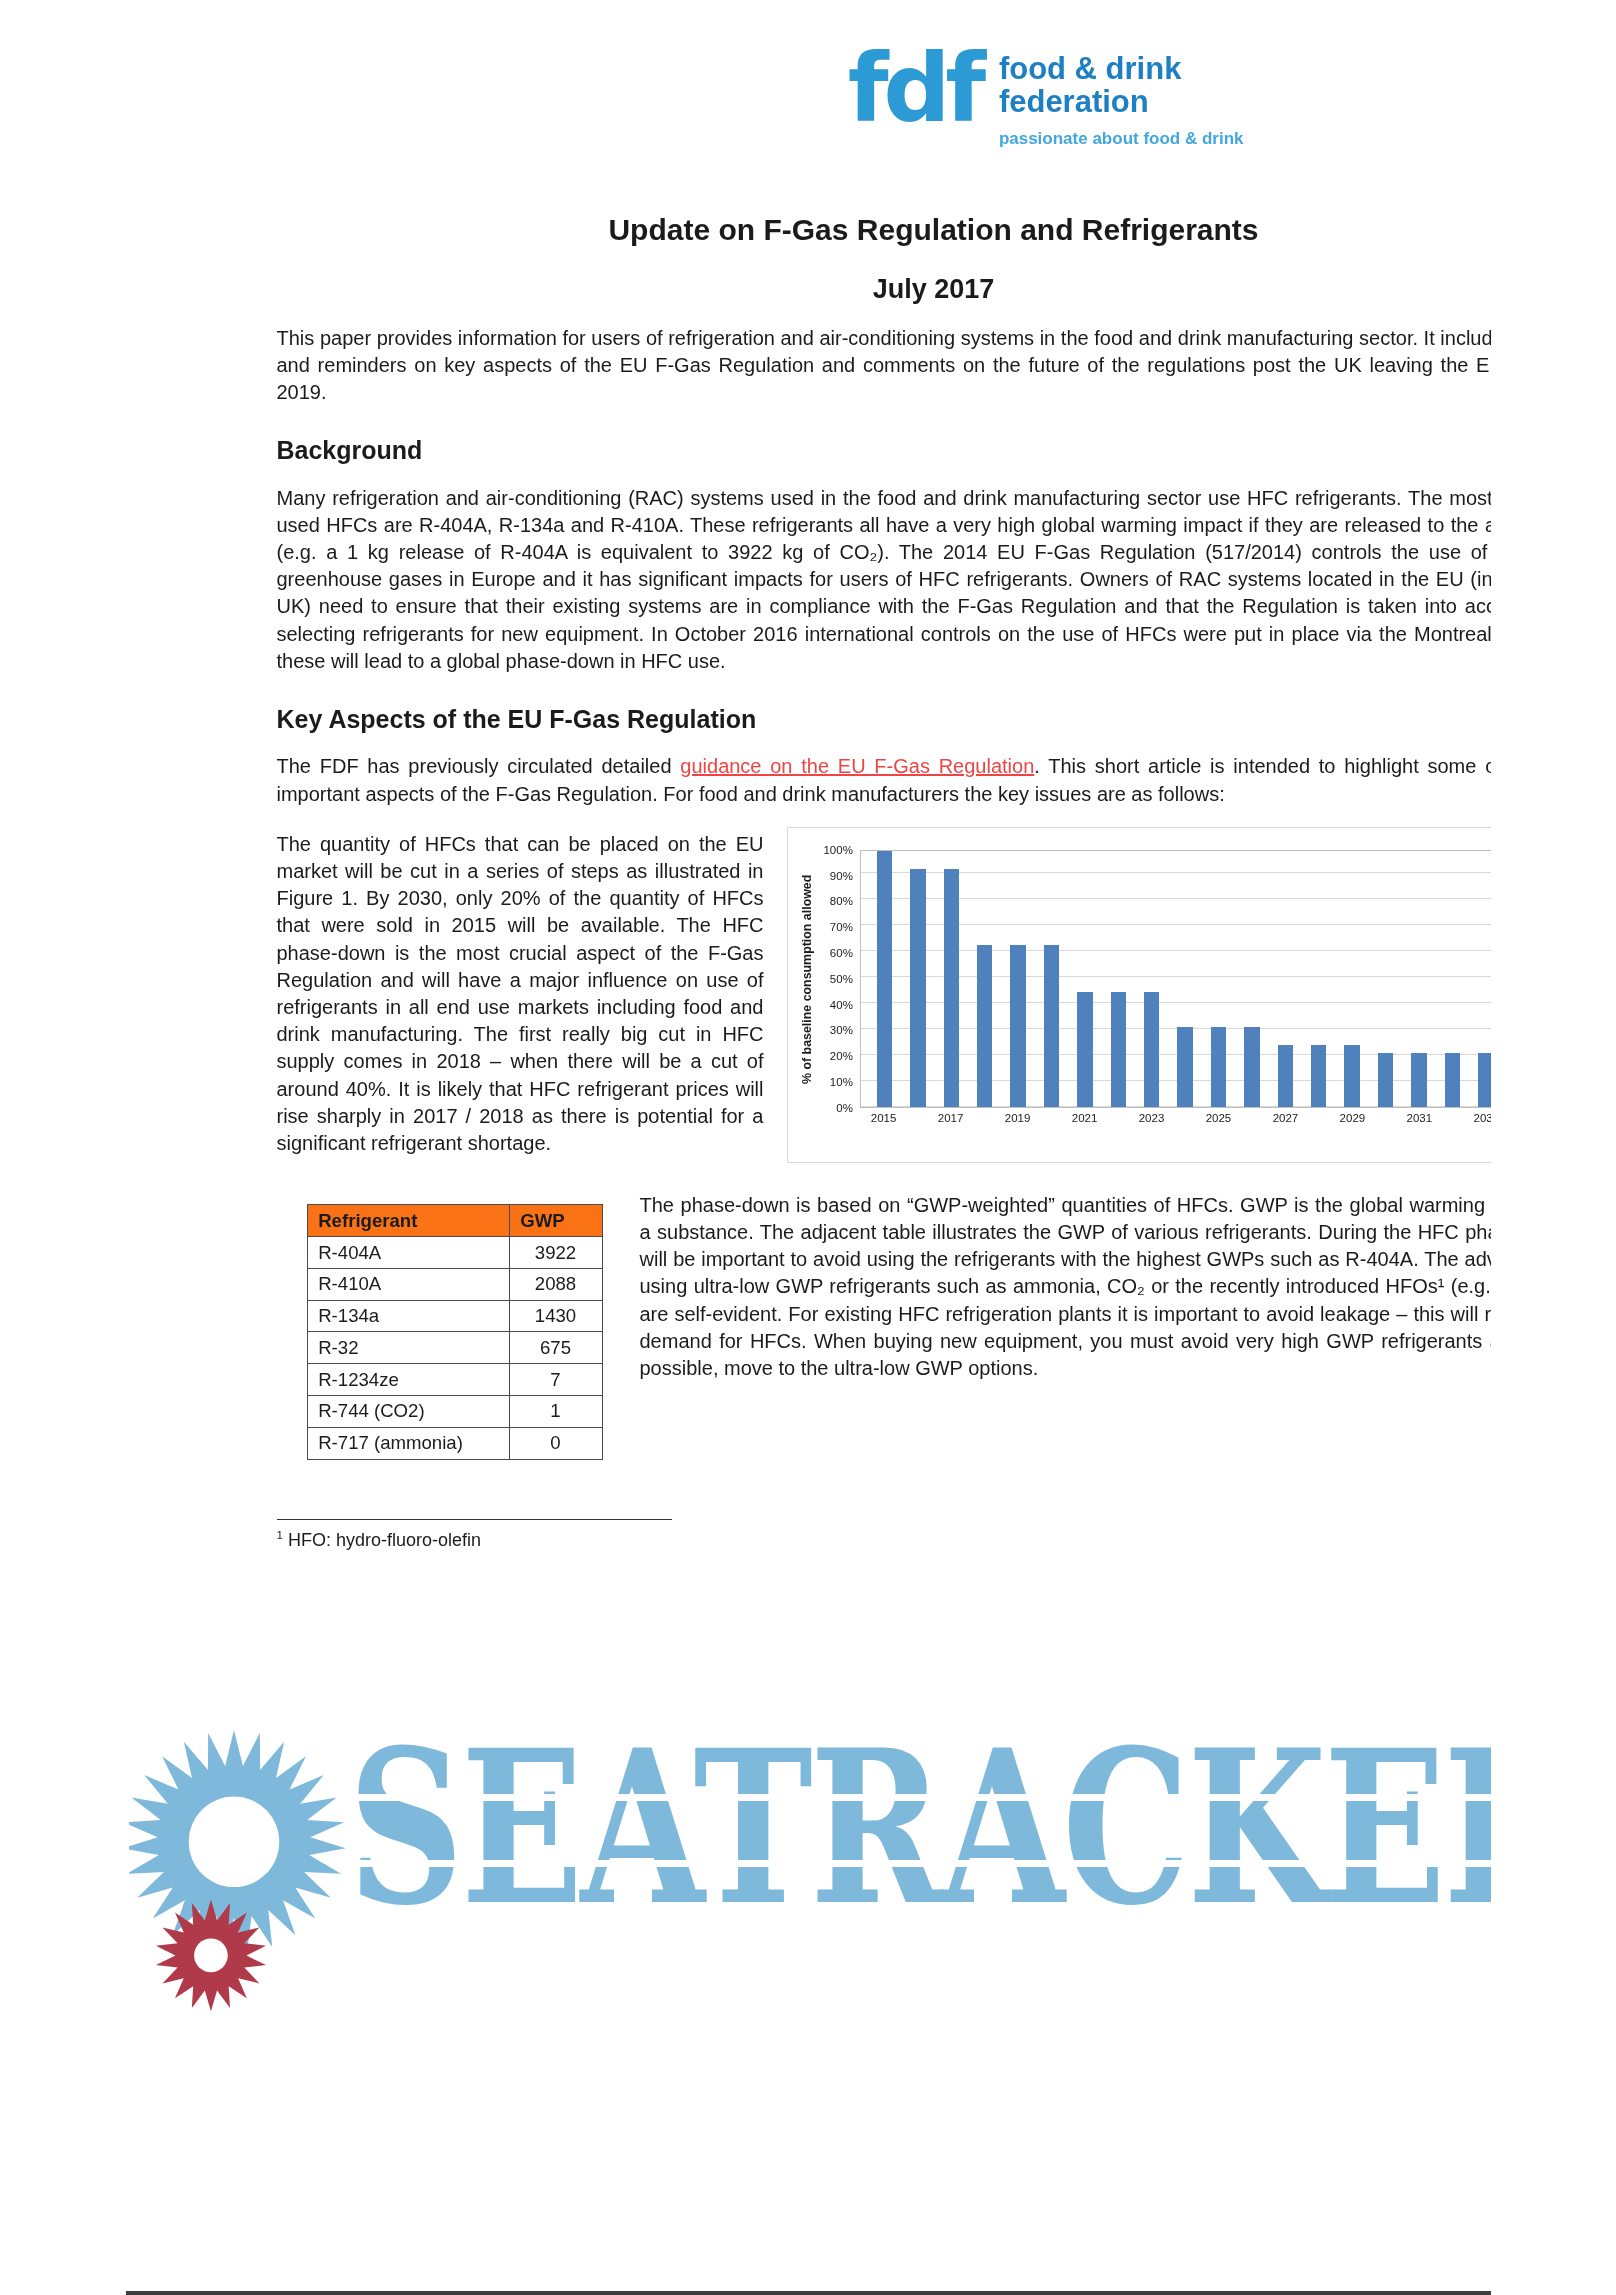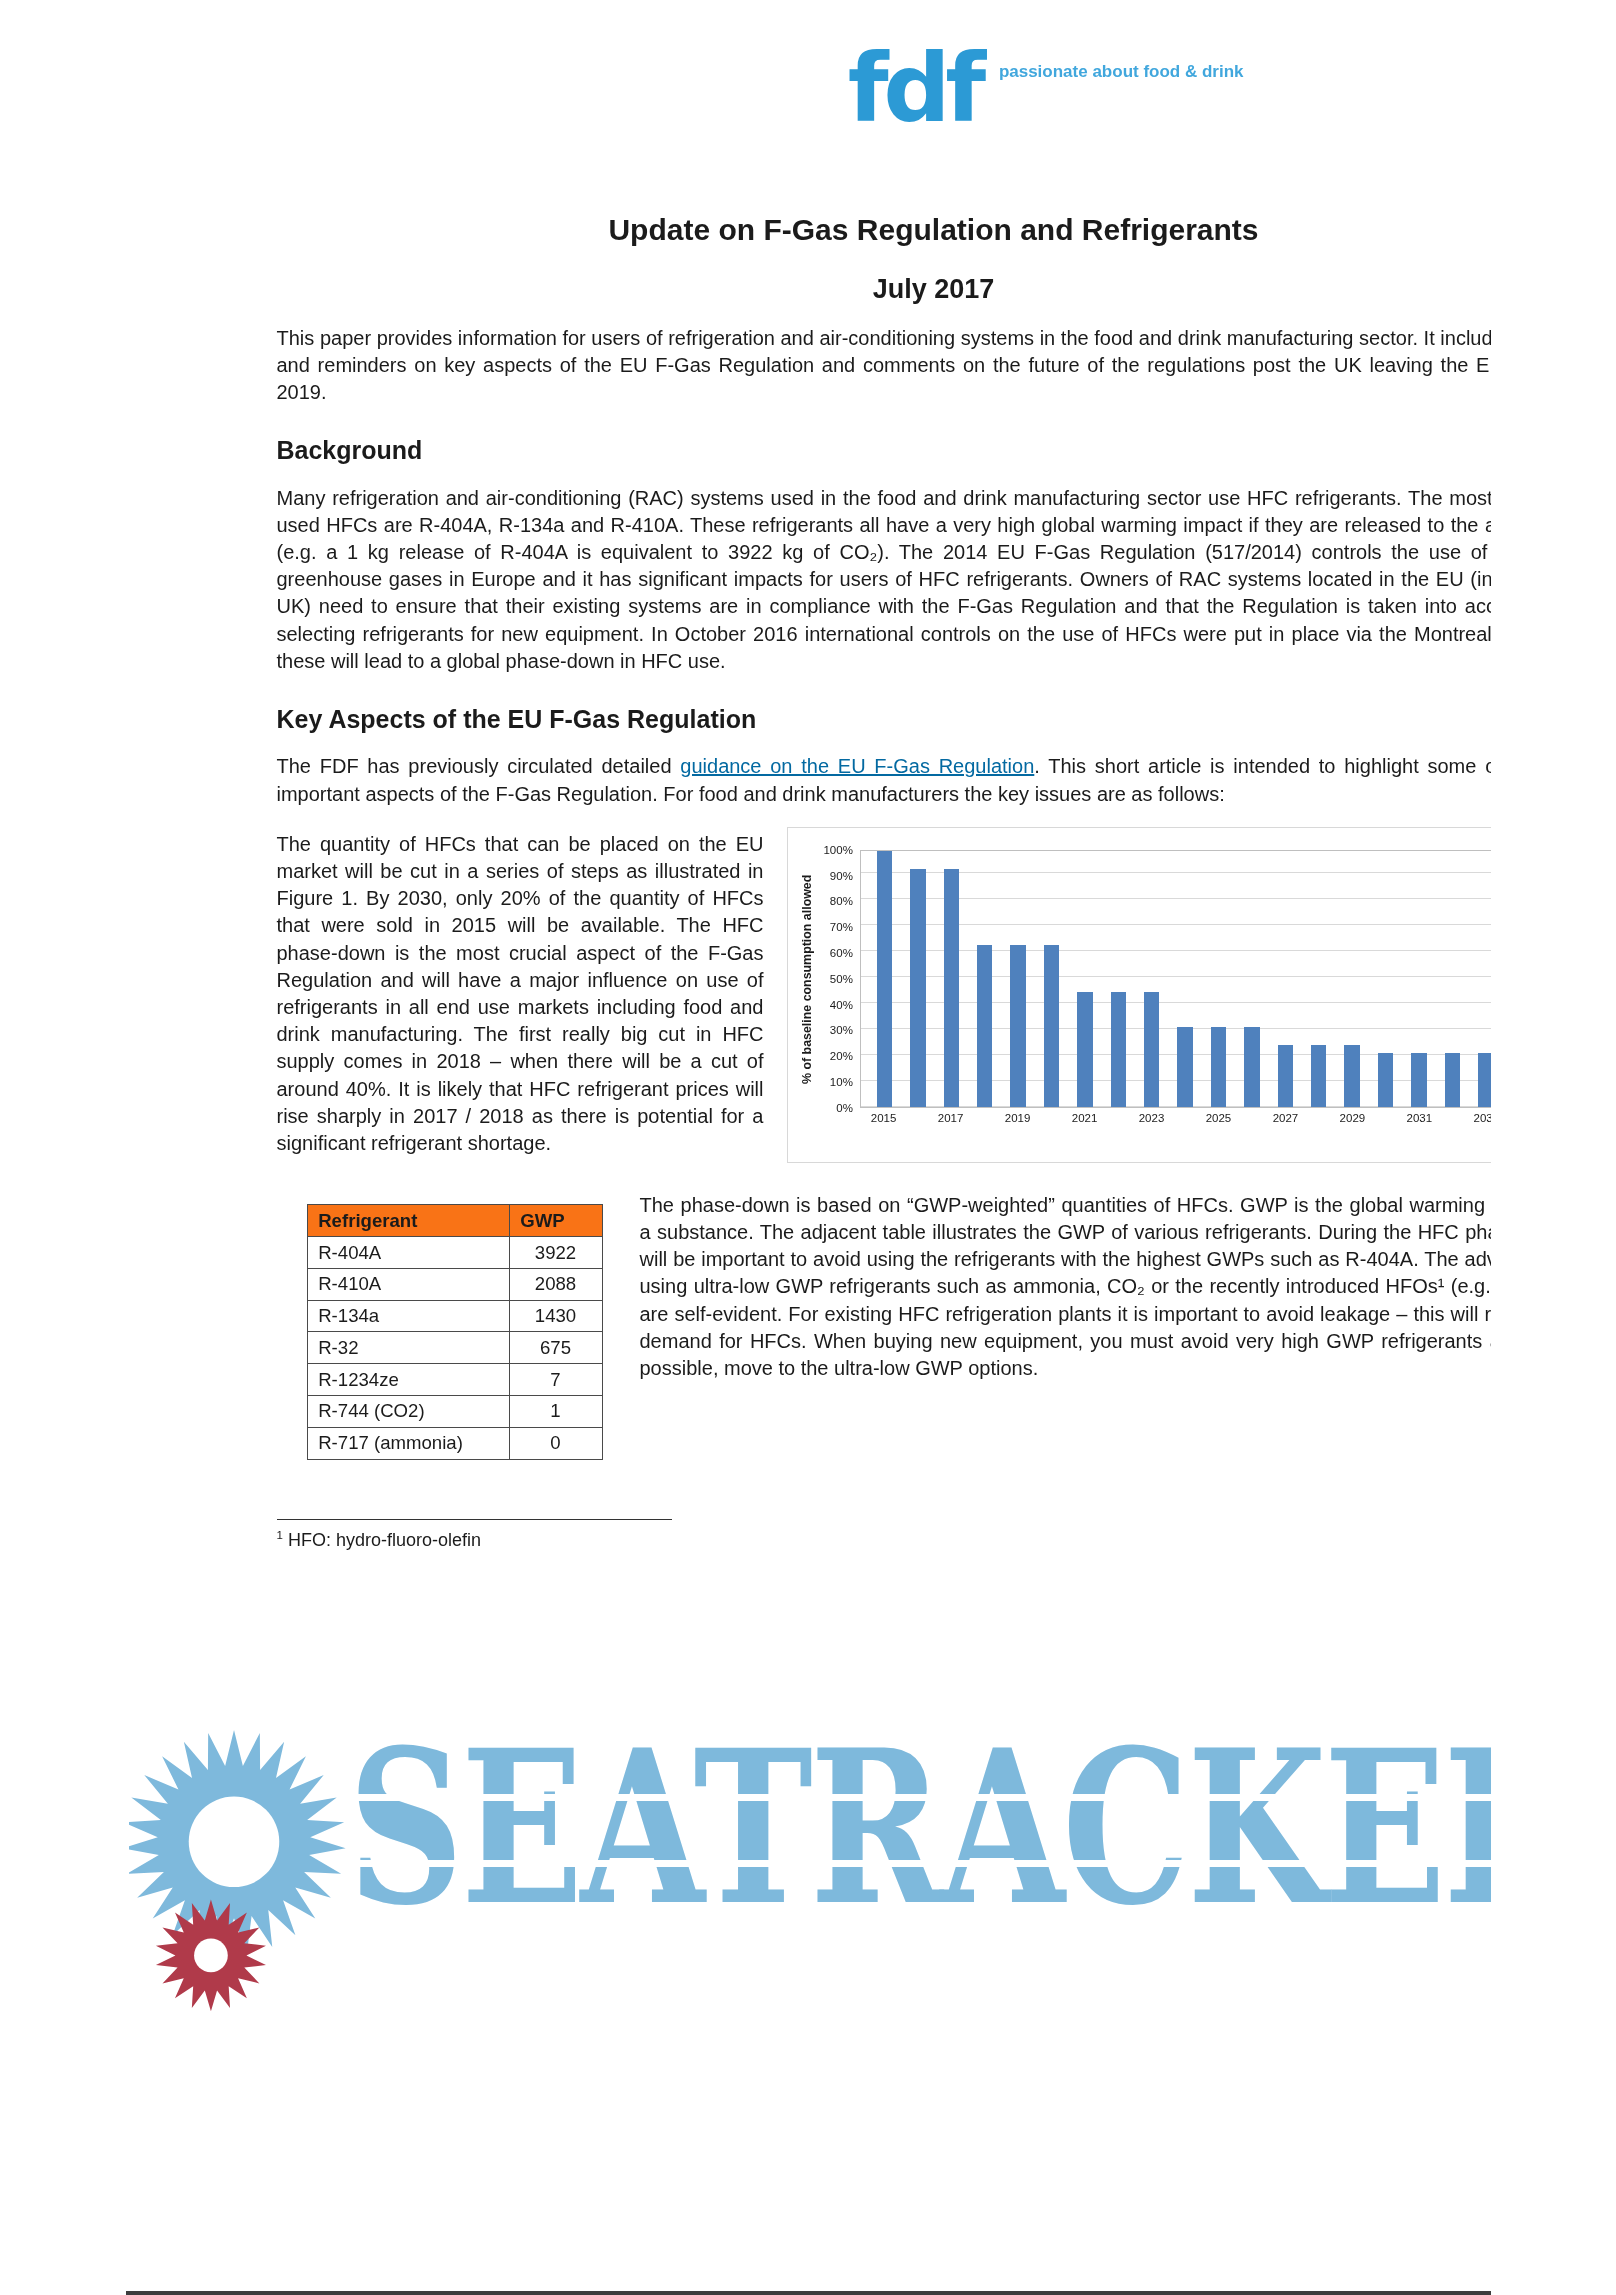--- a/index.html
+++ b/index.html
@@ -18,21 +18,21 @@
   .logo-text { margin-left:18px; padding-top:1.8px; }
   .logo-name { font-size:31px; line-height:1.08; font-weight:bold; color:#1e80c2; }
   .logo-tagline { margin-top:9.8px; font-size:17px; font-weight:bold; color:#41a7dd; }
   
   .content { position:absolute; left:151px; top:0; width:1314px; }
   h1.title { margin-top:213px; text-align:center; font-size:30px; font-weight:bold; }
   .subtitle { margin-top:27px; text-align:center; font-size:27px; font-weight:bold; }
   p.para { margin-top:19.5px; font-size:20px; line-height:1.36; text-align:justify; }
   h2.sec { margin-top:30px; font-size:25px; font-weight:bold; }
   h3.sub { margin-top:30px; font-size:20.4px; font-weight:bold; font-style:italic; }
-  .doc-link { color:#0369a1; text-decoration:underline; }
+  .doc-link { color:#ef4444; text-decoration:underline; }
   
   .phase-row { display:flex; margin-top:3.6px; }
   .phase-text { width:487px; flex:none; }
   .chart {
     flex:1; margin-left:23px; margin-top:16px; height:336px;
     border:0.9px solid #d8d8d8; background:#fff; padding:10.7px 12.4px 7px;
   }
   .chart-title { text-align:center; font-weight:bold; font-size:17px; padding-left:62px; }
   .chart-body { display:flex; margin-top:10.7px; }
   .y-axis-title {
@@ -78,20 +78,24 @@
   .page-bottom-edge { position:absolute; left:0; bottom:0; width:100%; height:3.6px; background:#3d3d3d; }
 </style>
 </head>
 <body>
 
 <div class="page">
 
   <header class="logo">
     <div class="logo-letters">fdf</div>
     <div class="logo-text">
+      <div class="logo-name">
+        <div>food &amp; drink</div>
+        <div>federation</div>
+      </div>
       <div class="logo-tagline">passionate about food &amp; drink</div>
     </div>
   </header>
 
   <main class="content">
     <h1 class="title">Update on F-Gas Regulation and Refrigerants</h1>
     <div class="subtitle">July 2017</div>
 
     <p class="para">This paper provides information for users of refrigeration and air-conditioning systems in the food and drink manufacturing sector. It includes updates and reminders on key aspects of the EU F-Gas Regulation and comments on the future of the regulations post the UK leaving the EU in March 2019.</p>
 

